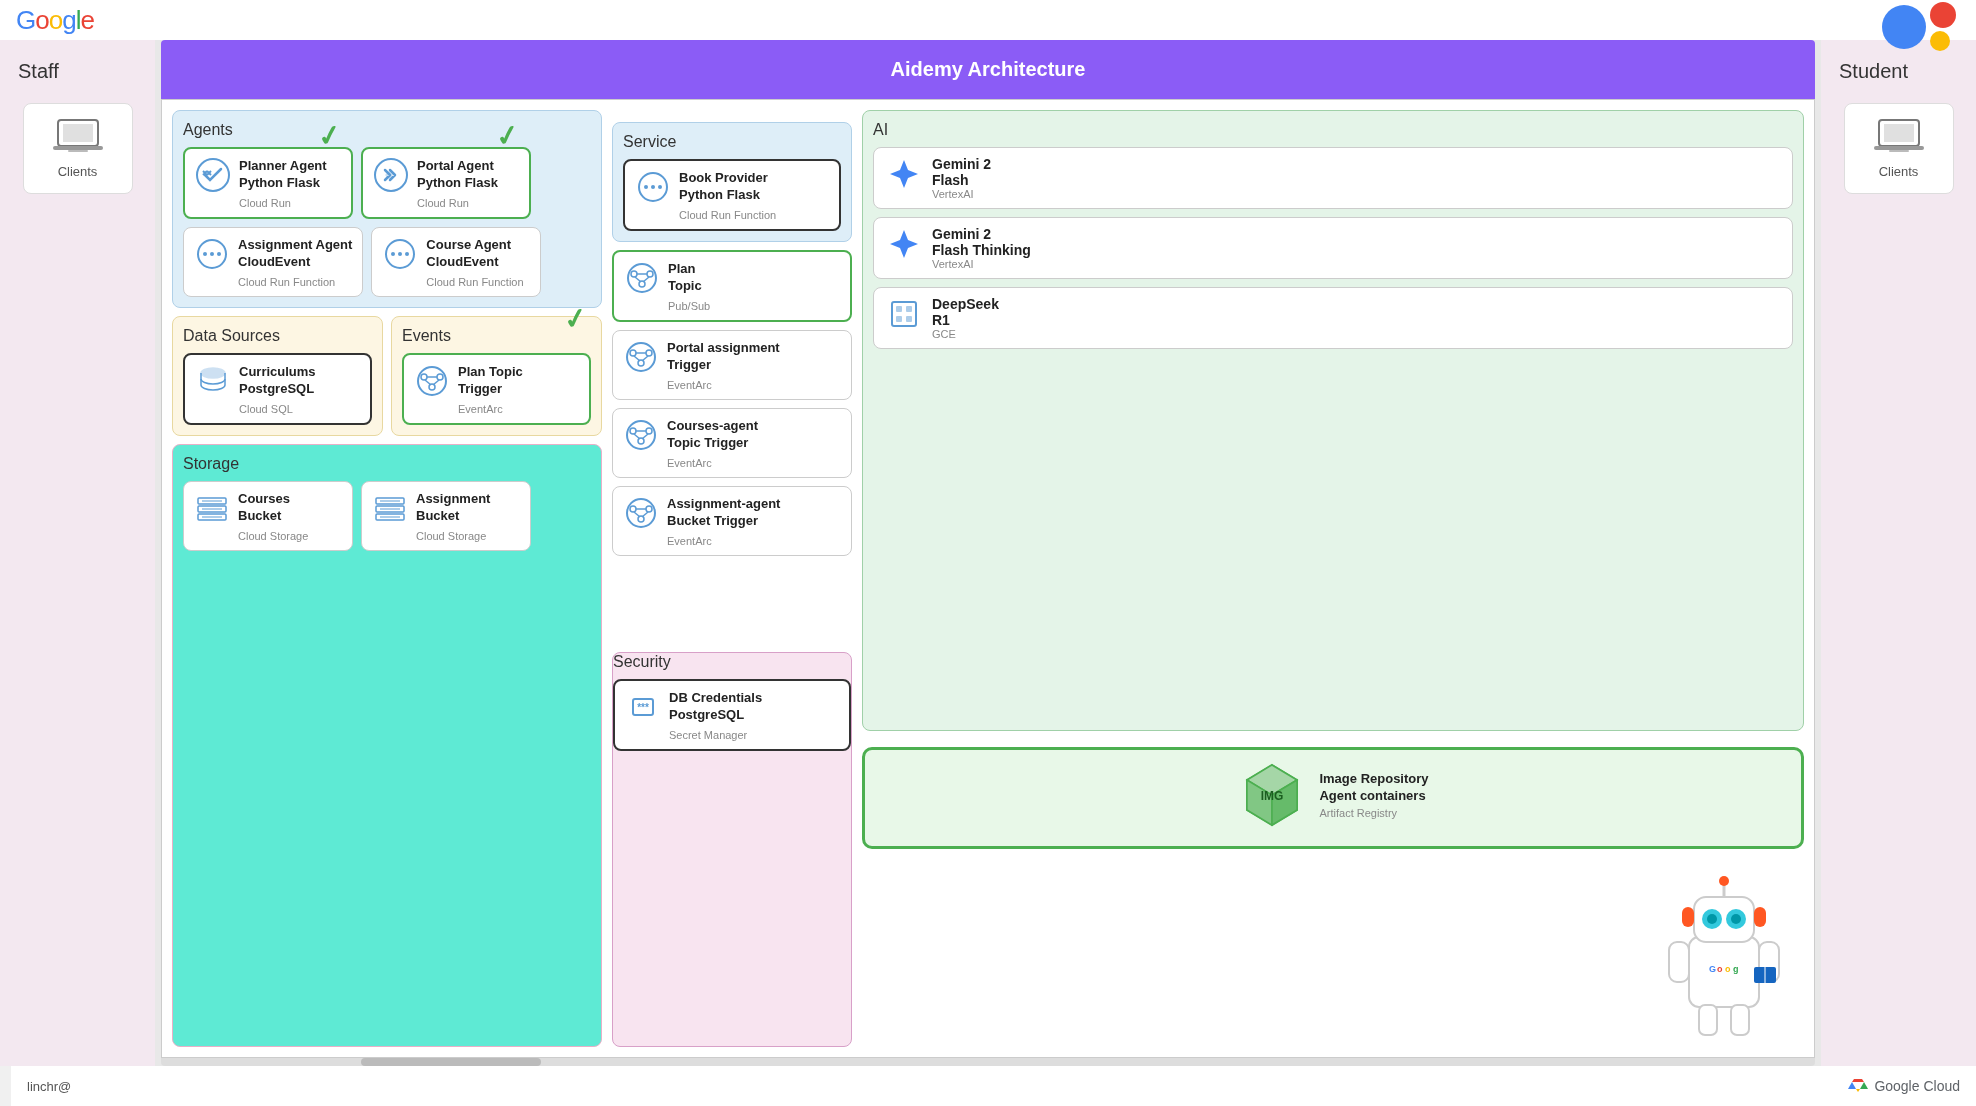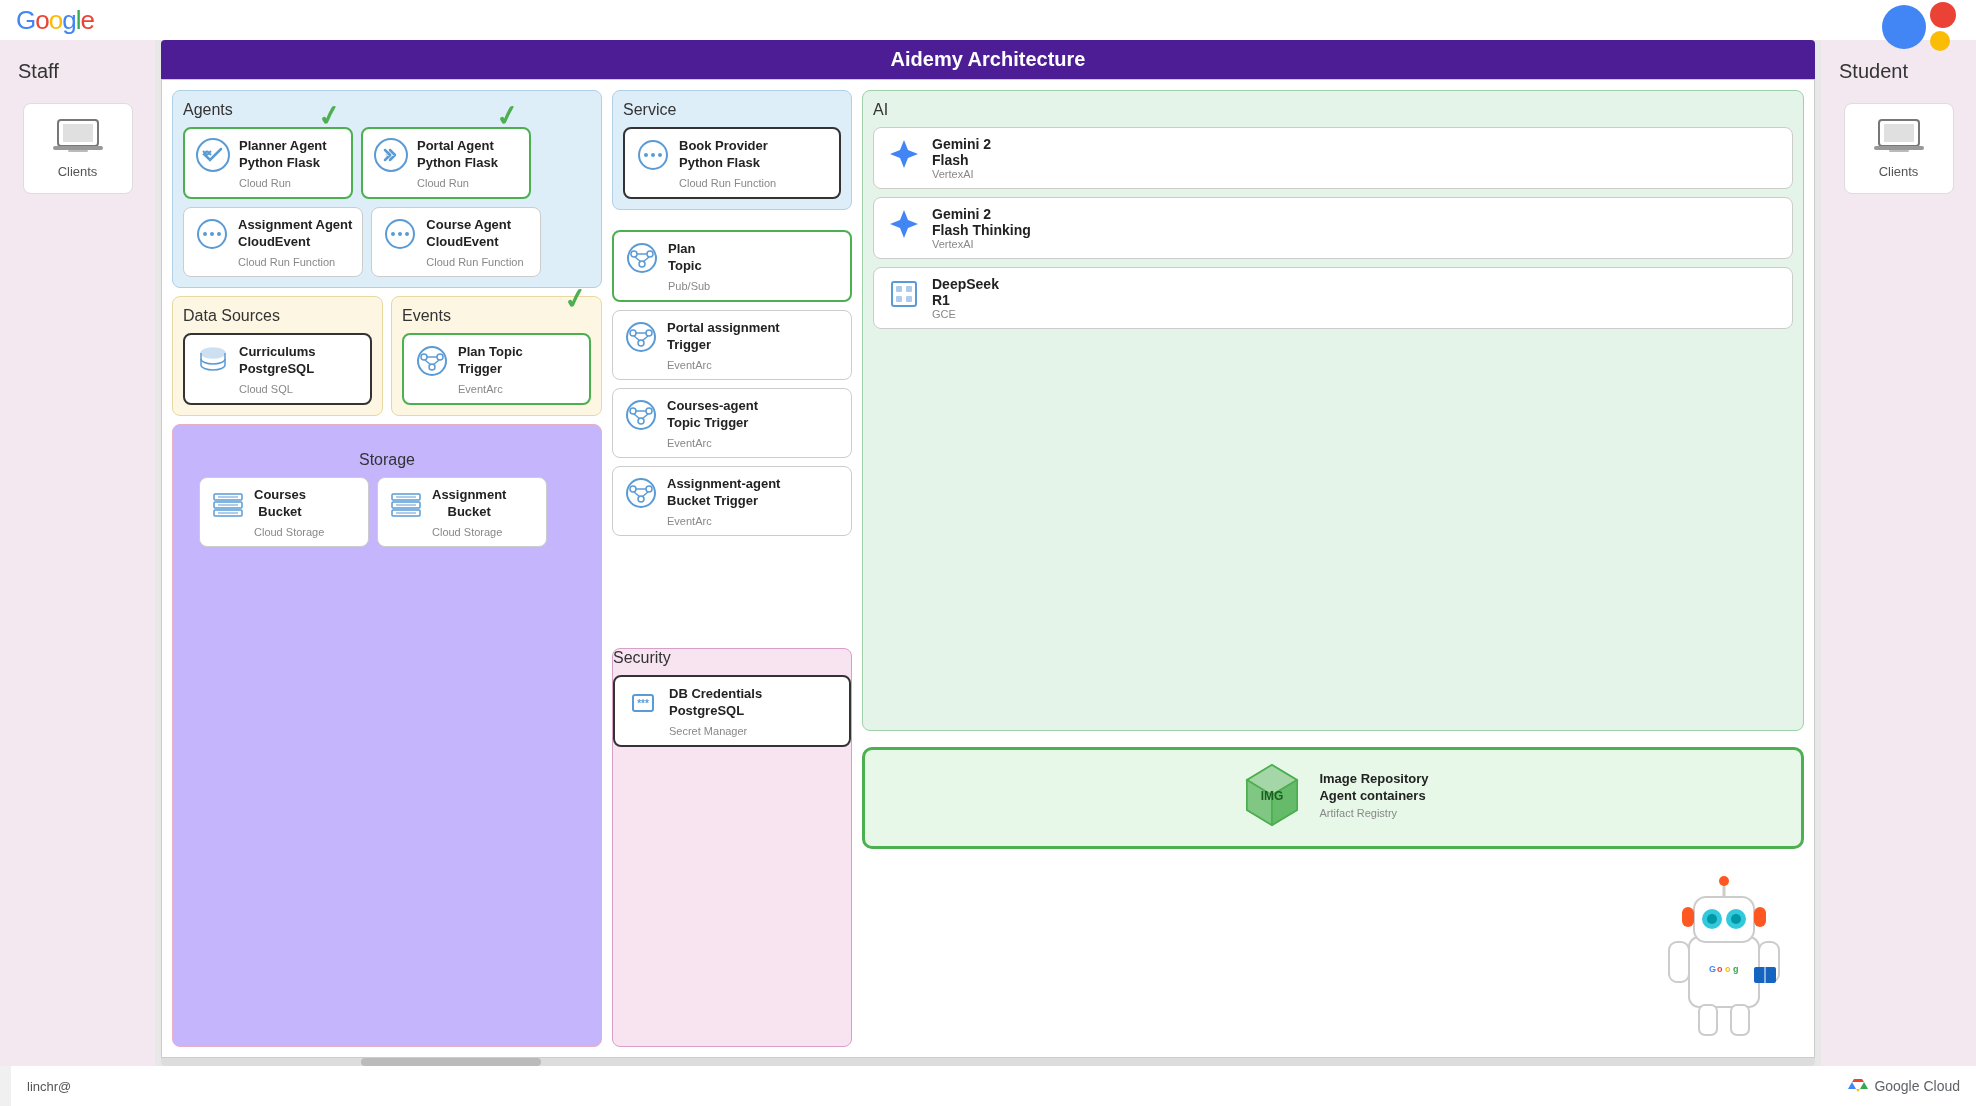--- a/index.html
+++ b/index.html
@@ -94,26 +94,26 @@
     .arch-area {
       flex: 1;
       display: flex;
       flex-direction: column;
       padding: 0 6px;
       overflow: hidden;
     }
 
     
     .arch-banner {
-      background: #4c1d95;
+      background: #8b5cf6;
       color: white;
       text-align: center;
       font-size: 20px;
       font-weight: 700;
-      padding: 8px 0;
+      padding: 18px 0;
       border-radius: 4px 4px 0 0;
       margin-bottom: 0;
     }
 
     
     .arch-box {
       background: white;
       border: 1px solid #ccc;
       flex: 1;
       display: flex;
@@ -199,23 +199,24 @@
       display: flex;
       flex-direction: column;
       gap: 8px;
       width: 430px;
       flex-shrink: 0;
     }
 
     .col-mid {
       display: flex;
       flex-direction: column;
-      gap: 20px;
+      gap: 8px;
       width: 240px;
       flex-shrink: 0;
+      margin-top: 12px;
     }
 
     .col-right {
       display: flex;
       flex-direction: column;
       gap: 8px;
       flex: 1;
     }
 
     .agents-section {
@@ -224,26 +225,25 @@
       border-radius: 8px;
       padding: 10px;
     }
     .datasources-section {
       background: #fdf6e3;
       border: 1px solid #e8d8a0;
       border-radius: 8px;
       padding: 10px;
     }
     .storage-section {
-      background: #c4b5fd;
+      background: #5eead4;
       border: 1px solid #e8b0c8;
       border-radius: 8px;
-      padding: 26px;
+      padding: 10px;
       flex: 1;
-      text-align: center;
     }
 
     .service-section {
       background: #deeef8;
       border: 1px solid #b0d0e8;
       border-radius: 8px;
       padding: 10px;
     }
     .events-section {
       background: #fdf6e3;

